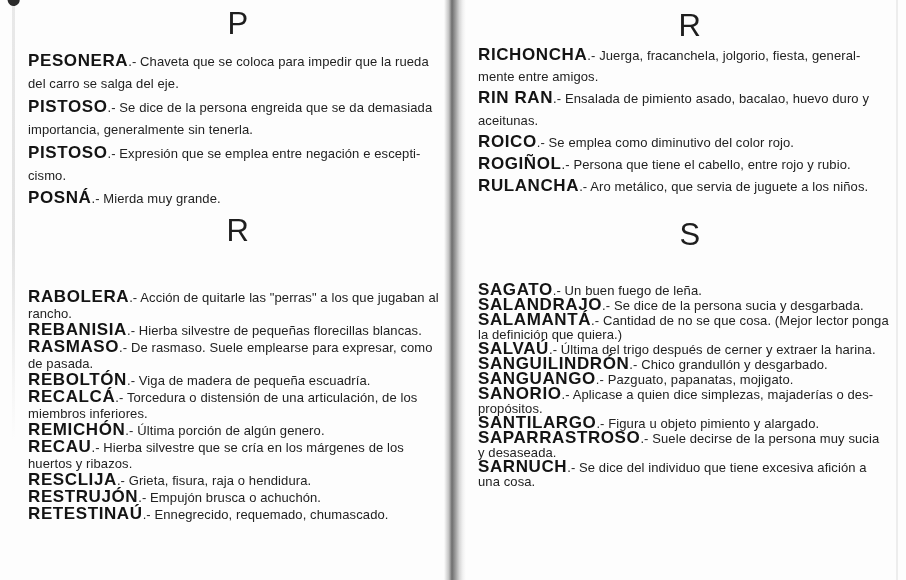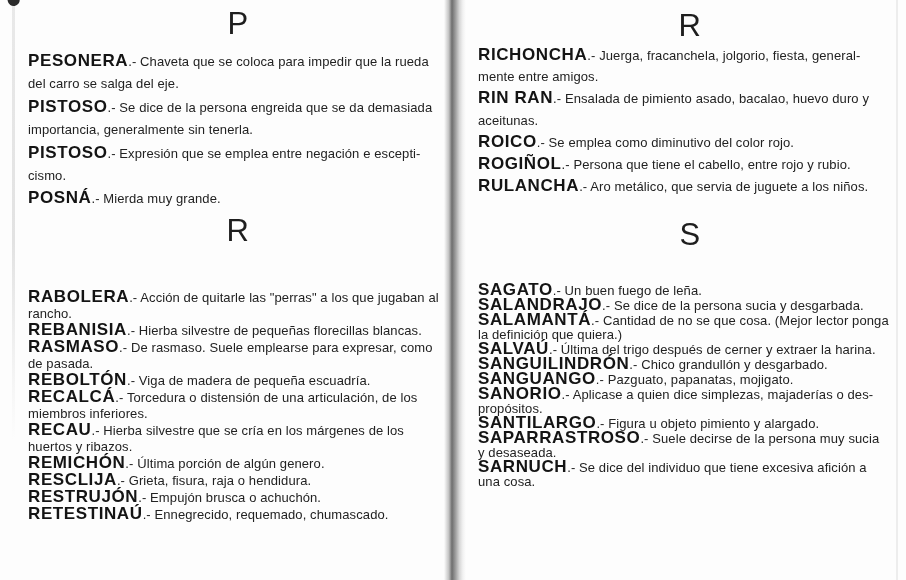--- a/index.html
+++ b/index.html
@@ -84,23 +84,23 @@
       <div class="section-heading s1">R</div>
       <div class="entries s1">
         <p class="entry"><span class="term">RABOLERA</span><span class="definition">.- Acción de quitarle las "perras" a los que jugaban al
 rancho.</span></p>
         <p class="entry"><span class="term">REBANISIA</span><span class="definition">.- Hierba silvestre de pequeñas florecillas blancas.</span></p>
         <p class="entry"><span class="term">RASMASO</span><span class="definition">.- De rasmaso. Suele emplearse para expresar, como
 de pasada.</span></p>
         <p class="entry"><span class="term">REBOLTÓN</span><span class="definition">.- Viga de madera de pequeña escuadría.</span></p>
         <p class="entry"><span class="term">RECALCÁ</span><span class="definition">.- Torcedura o distensión de una articulación, de los
 miembros inferiores.</span></p>
+        <p class="entry"><span class="term">REMICHÓN</span><span class="definition">.- Última porción de algún genero.</span></p>
         <p class="entry"><span class="term">RECAU</span><span class="definition">.- Hierba silvestre que se cría en los márgenes de los
 huertos y ribazos.</span></p>
-        <p class="entry"><span class="term">REMICHÓN</span><span class="definition">.- Última porción de algún genero.</span></p>
         <p class="entry"><span class="term">RESCLIJA</span><span class="definition">.- Grieta, fisura, raja o hendidura.</span></p>
         <p class="entry"><span class="term">RESTRUJÓN</span><span class="definition">.- Empujón brusca o achuchón.</span></p>
         <p class="entry"><span class="term">RETESTINAÚ</span><span class="definition">.- Ennegrecido, requemado, chumascado.</span></p>
       </div>
     </div>
   <div id="right" class="column">
       <div class="section-heading s0">R</div>
       <div class="entries s0">
         <p class="entry"><span class="term">RICHONCHA</span><span class="definition">.- Juerga, fracanchela, jolgorio, fiesta, general-
 mente entre amigos.</span></p>

